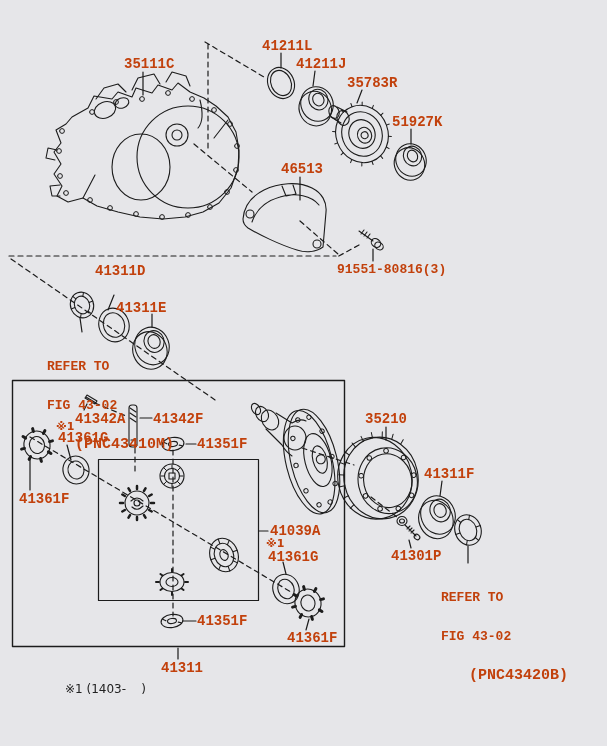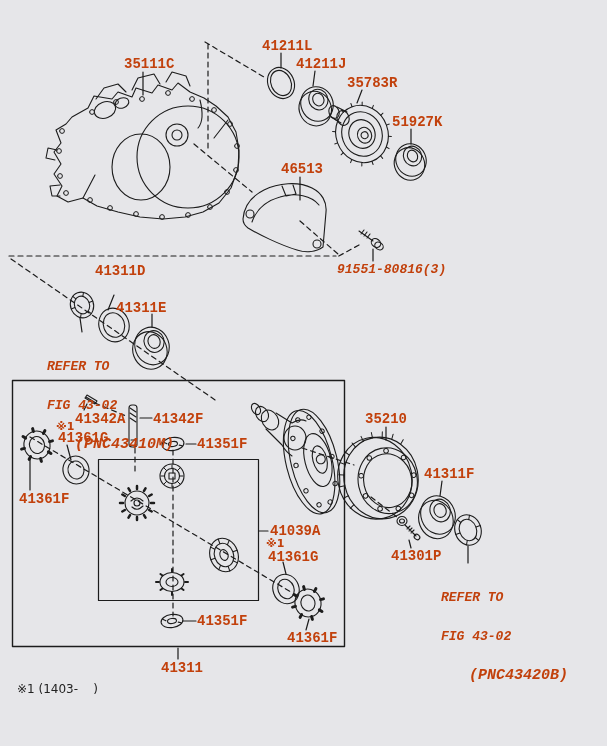--- a/index.html
+++ b/index.html
@@ -1,24 +1,24 @@
 <!DOCTYPE html>
 <html><head>
 <meta charset="utf-8">
 <style>
   html,body{margin:0;padding:0;background:#e6e6e9;}
   #stage{position:relative;width:607px;height:746px;background:#e6e6e9;overflow:hidden;
          font-family:"Liberation Mono","DejaVu Sans Mono",monospace;}
   #art{position:absolute;left:0;top:0;}
   .lbl{position:absolute;font:bold 14px "Liberation Mono","DejaVu Sans Mono",monospace;
        color:#c2410c;white-space:pre;line-height:14px;}
-  .s13{font-size:13px;line-height:13px;font-style:italic;}
+  .s13{font-size:13px;line-height:13px;}
   .refer{line-height:13px;}
   .refer .pnc{font-size:15px;font-weight:bold;margin-left:28px;}
-  .footnote{position:absolute;font:12px "DejaVu Sans","Liberation Sans",sans-serif;color:#222;white-space:pre;}
+  .footnote{position:absolute;font:12px "DejaVu Sans","Liberation Sans",sans-serif;color:#222;white-space:pre;margin-left:48px;}
   .notemark{font-family:"DejaVu Sans","Liberation Sans",sans-serif;font-weight:bold;font-size:11px;}
   #watermark{position:absolute;left:150px;top:344px;font:bold 45px "Liberation Sans","DejaVu Sans",sans-serif;
              letter-spacing:1px;color:transparent;-webkit-text-stroke:1.8px #b3b3b8;pointer-events:none;}
 </style>
 </head>
 <body>
 
 <div id="stage">
 
 <svg id="art" width="607" height="746" viewBox="0 0 607 746" stroke="#1c1c1c" fill="none" stroke-width="1.1" stroke-linecap="round" stroke-linejoin="round">

